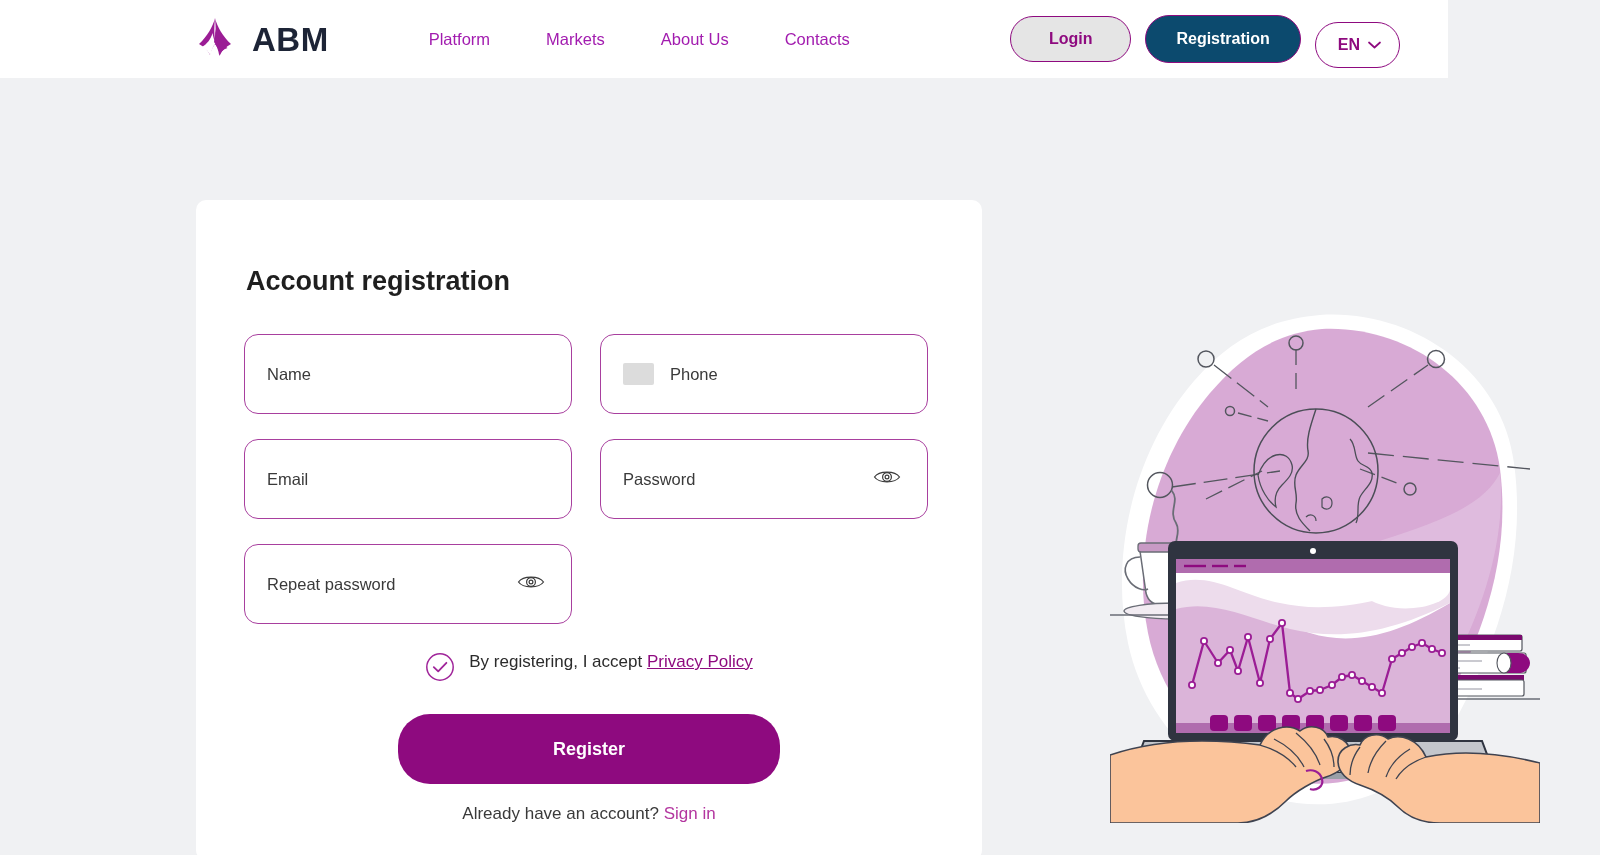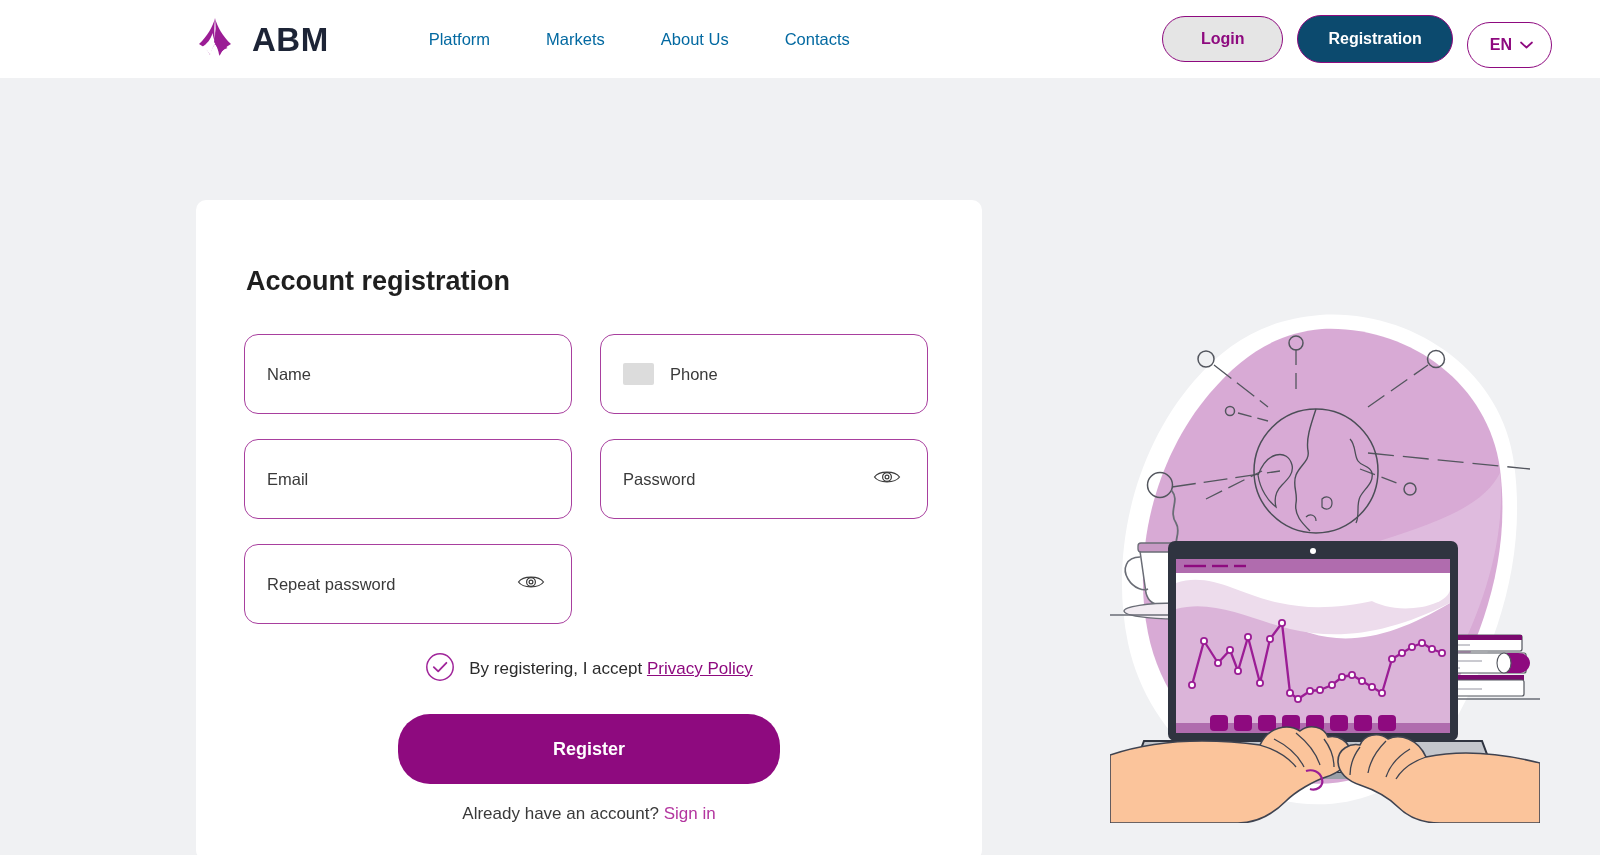--- a/index.html
+++ b/index.html
@@ -6,21 +6,21 @@
   html, body {
     width: 1600px; height: 855px;
     background: #f0f1f3;
     font-family: "Liberation Sans", sans-serif;
     overflow: hidden;
   }
 
   
   .header {
     position: relative;
-    width: 1600px; height: 78px;
+    width: 1448px; height: 78px;
     background: #ffffff;
     display: flex;
     align-items: center;
   }
   .logo-wrap {
     display: flex; align-items: center;
     margin-left: 192px;
     gap: 14px;
   }
   .logo-mark { width: 46px; height: 44px; display: block; }
@@ -29,21 +29,21 @@
     color: #1d2436; letter-spacing: 0.5px;
     line-height: 1;
   }
   .nav {
     display: flex; align-items: center;
     margin-left: 72px;
     gap: 0px;
   }
   .nav-item {
     font-size: 16.5px;
-    color: #0369a1;
+    color: #a21caf;
     padding: 8px 28px;
     cursor: pointer;
     white-space: nowrap;
   }
   .header-right {
     position: absolute;
     right: 48px; top: 50%;
     transform: translateY(-50%);
     display: flex; align-items: center;
     gap: 14px;
@@ -137,21 +137,21 @@
     right: 26px; top: 50%;
     transform: translateY(-50%);
     display: block;
     cursor: pointer;
   }
 
   
   .consent-row {
     margin-top: 28px;
     display: flex;
-    align-items: center;
+    align-items: flex-start;
     justify-content: center;
     gap: 14px;
   }
   .checkbox-circle { display: block; cursor: pointer; flex: 0 0 auto; }
   .consent-text {
     font-size: 17px;
     color: #2b2b2b;
   }
   .privacy-link {
     color: #8e0a7f;

